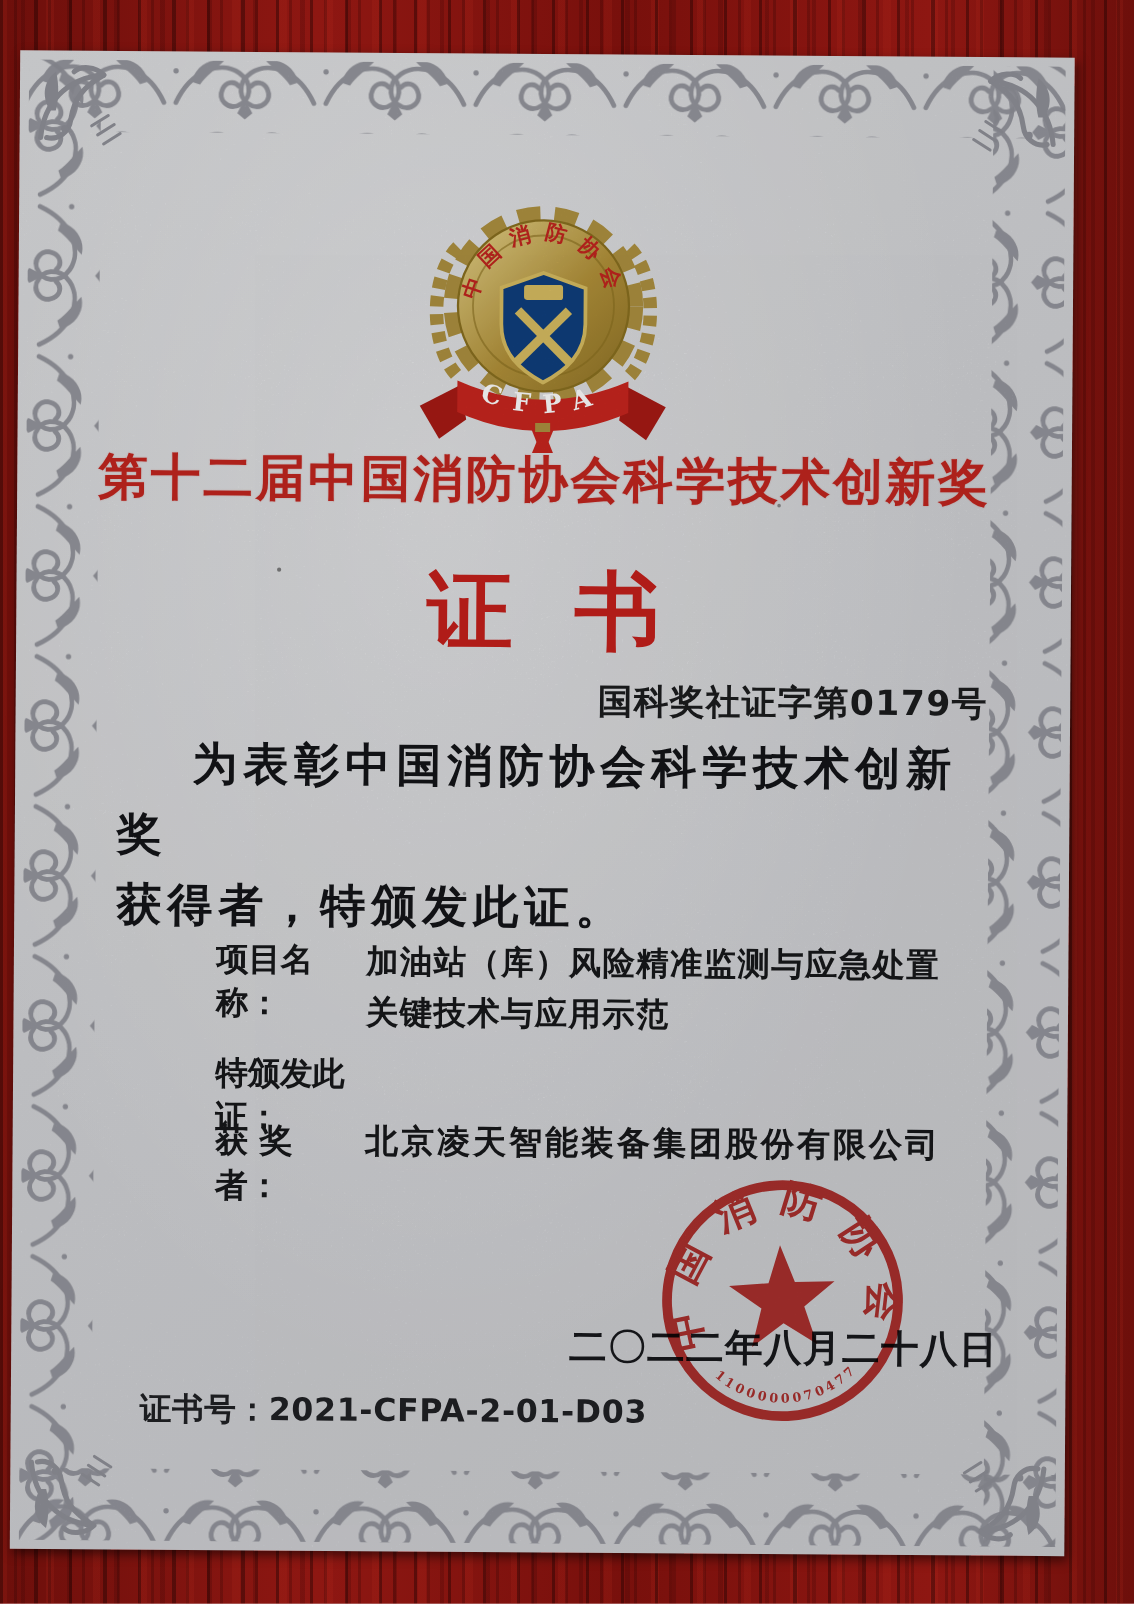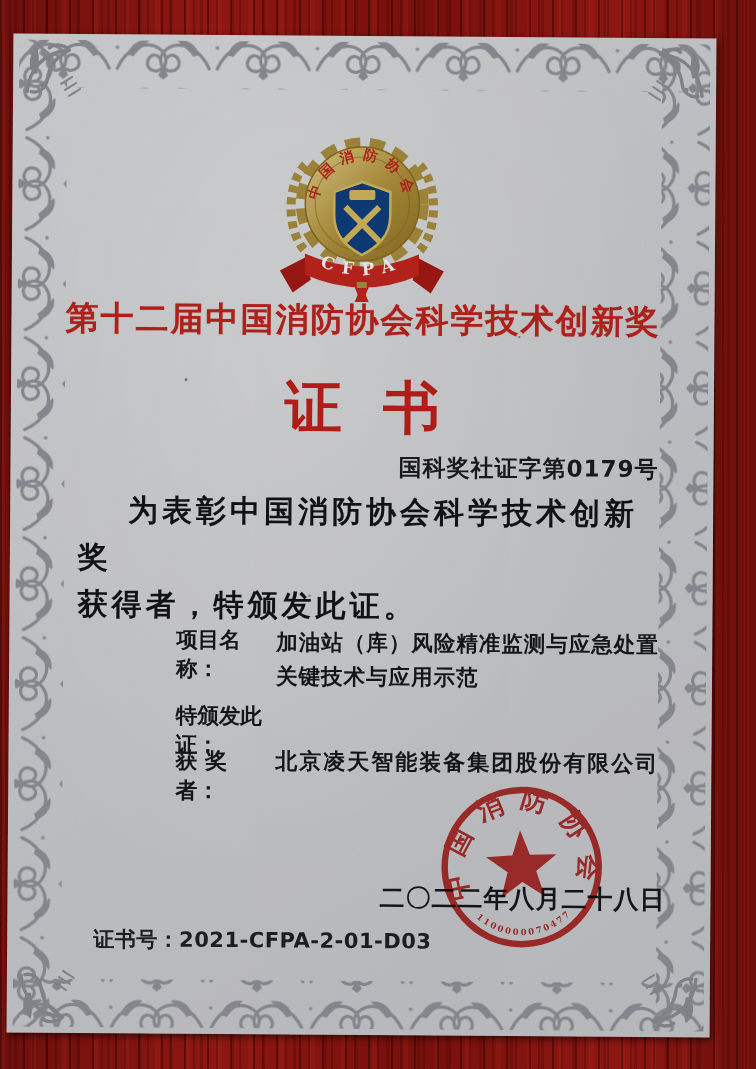--- a/index.html
+++ b/index.html
@@ -37,21 +37,21 @@
   .ref-number{
     left:388px;top:416px;font-size:23px;font-weight:bold;color:#1b1c1e;letter-spacing:1px;
   }
   .body-text{
     left:68px;top:452px;width:590px;color:#141518;
     font-family:"DejaVu Serif",serif;font-size:30px;font-weight:bold;
     letter-spacing:4px;line-height:47px;
   }
   .body-text .l1{text-indent:50px;}
   .field-row{left:135px;color:#17181a;font-weight:bold;font-size:21.5px;display:flex;}
-  .field-row .lbl{flex:0 0 100px;margin-left:32px;}
+  .field-row .lbl{flex:0 0 100px;}
   .field-row .val{letter-spacing:1px;}
   .row-project{top:590px;}
   .row-project .val div{line-height:34px;}
   .row-grade{top:666px;}
   .row-winner{top:711px;font-size:22px;}
   .row-winner .val{letter-spacing:2px;}
   .issue-date{
     left:372px;top:845px;font-family:"DejaVu Serif",serif;font-weight:bold;
     font-size:25px;color:#141518;letter-spacing:1px;z-index:3;
   }

